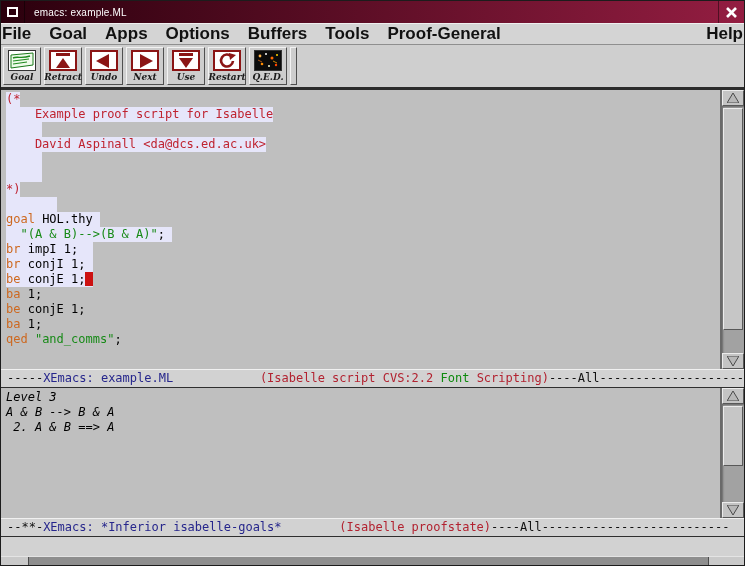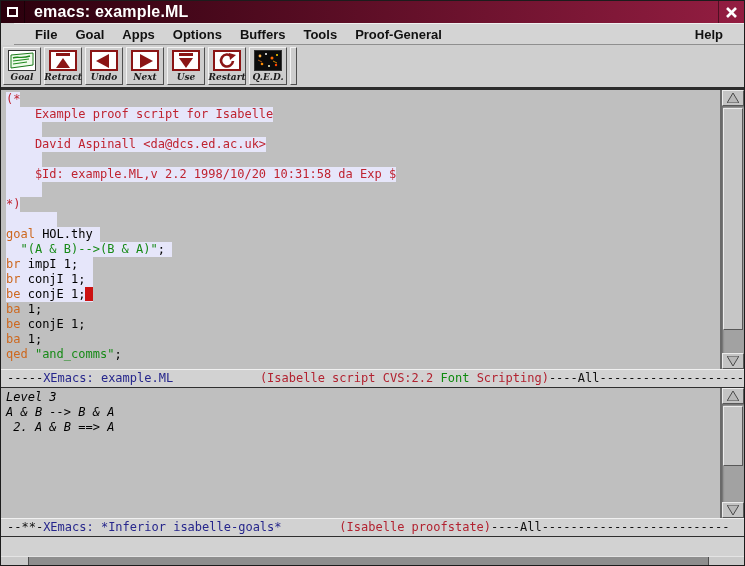--- a/index.html
+++ b/index.html
@@ -15,28 +15,28 @@
   
   .titlebar{
     height:22px;flex:0 0 22px;display:flex;align-items:stretch;
     background:linear-gradient(to right,var(--tb-left),var(--tb-right));
     color:#fff;
   }
   .tb-menu-btn{width:24px;display:flex;align-items:center;justify-content:center;
     border-right:1px solid rgba(0,0,0,.45);cursor:pointer;}
   .tb-menu-btn .sq{width:11px;height:10px;border:2px solid #fff;}
   .tb-title{flex:1;display:flex;align-items:center;padding-left:9px;
-    font-size:16px;font-weight:bold;letter-spacing:.2px;}
+    font-size:10px;font-weight:normal;letter-spacing:.2px;}
   .tb-close{width:26px;display:flex;align-items:center;justify-content:center;
     border-left:1px solid rgba(0,0,0,.45);cursor:pointer;}
   
   .menubar{
     height:22px;flex:0 0 22px;background:#d4d4d4;display:flex;align-items:center;
-    padding:0 21px;gap:18px;font-size:13px;font-weight:bold;color:#111;
-    border-top:1px solid #efefef;border-bottom:1px solid #8f8f8f;margin-left:13px;
+    padding:0 1px;gap:18px;font-size:17px;font-weight:bold;color:#111;
+    border-top:1px solid #efefef;border-bottom:1px solid #8f8f8f;
   }
   .menu-item{cursor:pointer;white-space:nowrap;}
   .menu-help{margin-left:auto;}
   
   .toolbar{
     height:45px;flex:0 0 45px;background:#cfcfcf;display:flex;align-items:flex-start;
     padding:2px 0 0 2px;gap:3px;border-bottom:3px solid #2c2c2c;
   }
   .tbtn{
     width:38px;height:38px;background:#cdcdcd;cursor:pointer;
@@ -205,21 +205,20 @@
     <div class="tbtn-sep"></div>
   </div>
 
   <div class="main">
     <div class="buffer" id="script-buffer">
         <div class="code-line"><span class="line-content hl"><span class="seg-comment">(*</span></span></div>
         <div class="code-line"><span class="line-content hl"><span class="seg-comment">    Example proof script for Isabelle</span></span></div>
         <div class="code-line"><span class="line-content hl"><span class="seg-comment">     </span></span></div>
         <div class="code-line"><span class="line-content hl"><span class="seg-comment">    David Aspinall &lt;da@dcs.ed.ac.uk&gt;</span></span></div>
         <div class="code-line"><span class="line-content hl"><span class="seg-comment">     </span></span></div>
-        <div class="code-line"><span class="line-content hl"><span class="seg-comment">    $Id: example.ML,v 2.2 1998/10/20 10:31:58 da Exp $</span></span></div>
         <div class="code-line"><span class="line-content hl"><span class="seg-comment">     </span></span></div>
         <div class="code-line"><span class="line-content hl"><span class="seg-comment">*)</span></span></div>
         <div class="code-line"><span class="line-content hl"><span class="seg-plain">       </span></span></div>
         <div class="code-line"><span class="line-content hl"><span class="seg-kw">goal</span><span class="seg-plain"> HOL.thy </span></span></div>
         <div class="code-line"><span class="line-content hl"><span class="seg-plain">  </span><span class="seg-str">"(A &amp; B)--&gt;(B &amp; A)"</span><span class="seg-plain">; </span></span></div>
         <div class="code-line"><span class="line-content hl"><span class="seg-kw">br</span><span class="seg-plain"> impI 1;  </span></span></div>
         <div class="code-line"><span class="line-content hl"><span class="seg-kw">br</span><span class="seg-plain"> conjI 1; </span></span></div>
         <div class="code-line"><span class="line-content hl"><span class="seg-kw">be</span><span class="seg-plain"> conjE 1;</span><span class="seg-cursor"> </span></span></div>
         <div class="code-line"><span class="line-content"><span class="seg-kw">ba</span><span class="seg-plain"> 1;</span></span></div>
         <div class="code-line"><span class="line-content"><span class="seg-kw">be</span><span class="seg-plain"> conjE 1;</span></span></div>

